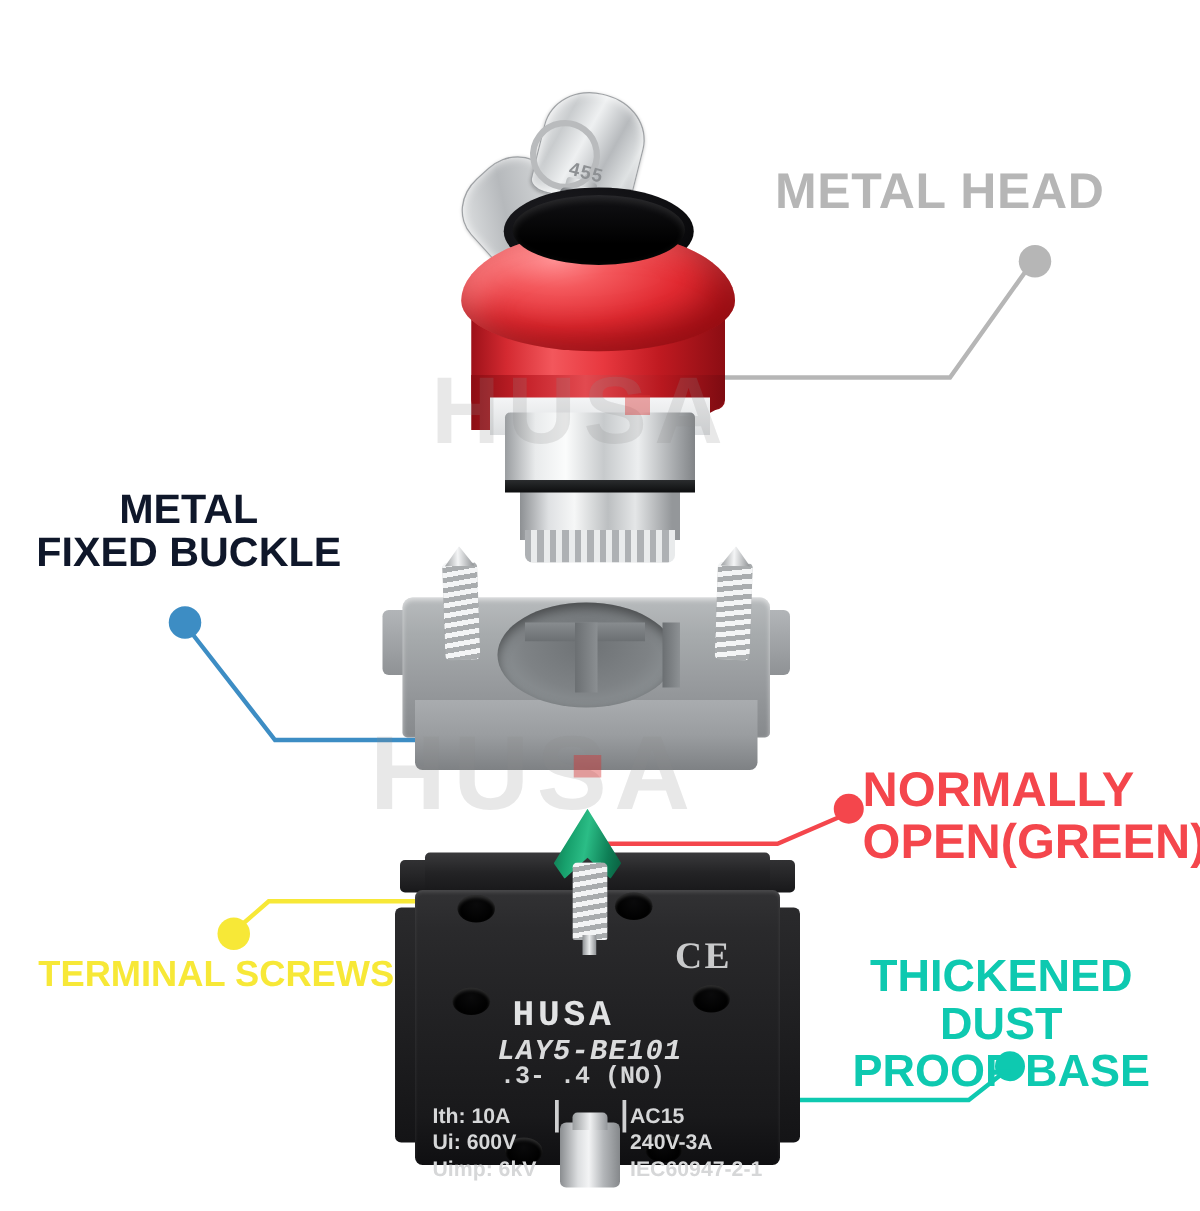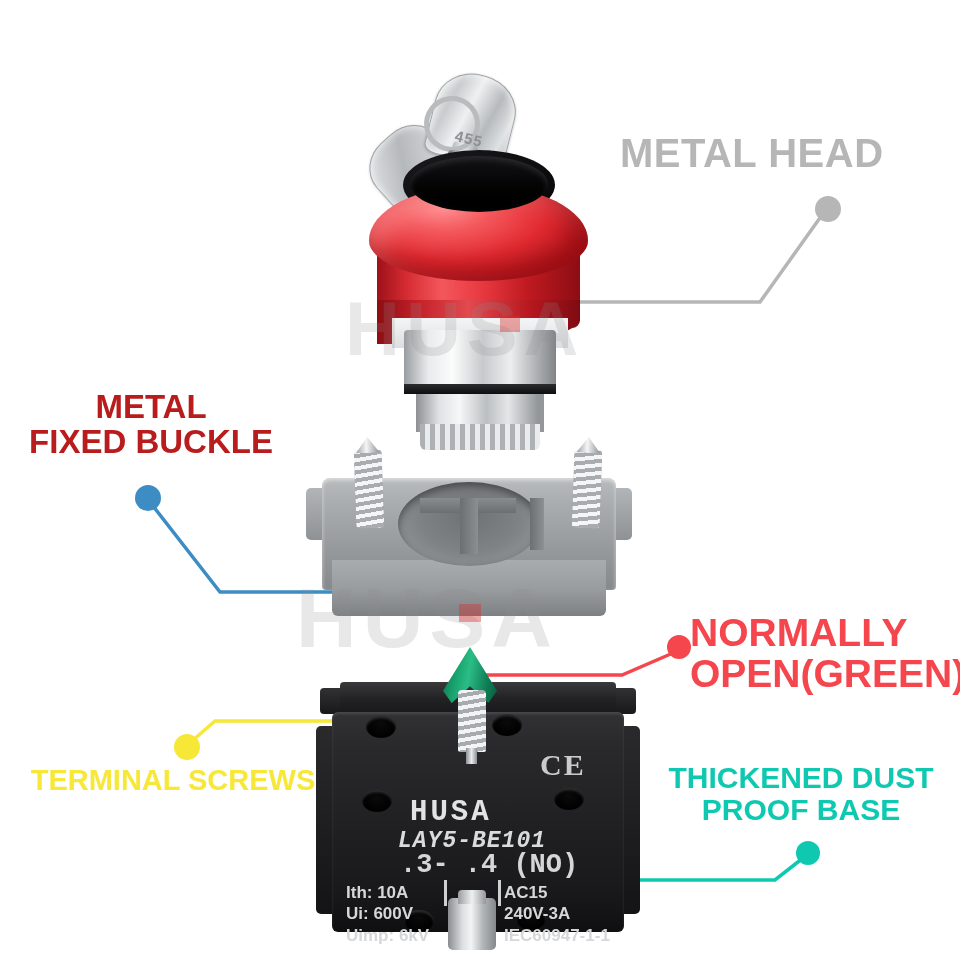--- a/index.html
+++ b/index.html
@@ -17,24 +17,24 @@
     background:linear-gradient(180deg,#111111 0%,#2a0c0c 34%,#cc1016 62%,#f01b22 100%);
     -webkit-background-clip:text;background-clip:text;color:transparent;
     -webkit-text-fill-color:transparent;
     font-family:"Liberation Sans", sans-serif;
     white-space:nowrap;
   }
 
   
   .label{position:absolute;font-weight:bold;line-height:1.06;white-space:pre-line;}
   .lbl-head{font-size:40px;color:#b6b6b6;left:620px;top:132px;letter-spacing:0.5px;}
-  .lbl-buckle{font-size:33px;color:#b91c1c;left:6px;top:390px;width:290px;text-align:center;}
+  .lbl-buckle{font-size:33px;color:#0f172a;left:6px;top:390px;width:290px;text-align:center;}
   .lbl-no{font-size:39px;color:#f4464c;left:690px;top:612px;width:268px;text-align:left;}
   .lbl-screws{font-size:29px;color:#f7e837;left:8px;top:765px;width:330px;text-align:center;}
-  .lbl-dust{font-size:30px;color:#0ec9b0;left:648px;top:762px;width:306px;text-align:center;}
+  .lbl-dust{font-size:36px;color:#0ec9b0;left:648px;top:762px;width:306px;text-align:center;}
 
   
   .leaders{position:absolute;left:0;top:0;width:960px;height:969px;pointer-events:none;}
 
   
   .keyring{
     position:absolute;left:424px;top:96px;width:46px;height:46px;
     border:5px solid #b9bbbd;border-radius:50%;
     background:transparent;transform:rotate(-8deg);z-index:6;
   }
@@ -225,21 +225,21 @@
   .brand{
     left:410px;top:796px;font-size:29px;letter-spacing:3px;color:#e2e3e4;
     font-family:"Liberation Mono", monospace;
   }
   .model{
     left:398px;top:828px;font-size:23px;letter-spacing:1px;color:#dadbdc;
     font-family:"Liberation Mono", monospace;
     font-style:italic;
   }
   .contact-code{
-    left:400px;top:850px;font-size:27px;letter-spacing:0px;color:#d5d6d7;
+    left:400px;top:850px;font-size:20px;letter-spacing:0px;color:#d5d6d7;
     font-family:"Liberation Mono", monospace;
   }
   .spec-left{
     left:346px;top:882px;font-size:17px;line-height:1.26;color:#d6d7d8;
     font-family:"Liberation Sans", sans-serif;
   }
   .spec-right{
     left:504px;top:882px;font-size:17px;line-height:1.26;color:#d6d7d8;
     font-family:"Liberation Sans", sans-serif;
   }
@@ -353,21 +353,21 @@
     <div class="cb-text brand">HUSA</div>
     <div class="cb-text model">LAY5-BE101</div>
     <div class="cb-text contact-code">.3-  .4 (NO)</div>
     <div class="sym-line-l"></div>
     <div class="sym-line-r"></div>
     <div class="cb-text spec-left">Ith: 10A
 Ui: 600V
 Uimp: 6kV</div>
     <div class="cb-text spec-right">AC15
 240V-3A
-IEC60947-1-1</div>
+IEC60947-2-1</div>
     <div class="rivet"></div>
   </div>
 
   <div class="wm wm-1">HUSA</div>
   <div class="wm-dot wm-dot-1"></div>
   <div class="wm wm-2">HUSA</div>
   <div class="wm-dot wm-dot-2"></div>
 
   <svg class="leaders" viewBox="0 0 960 969">
 

